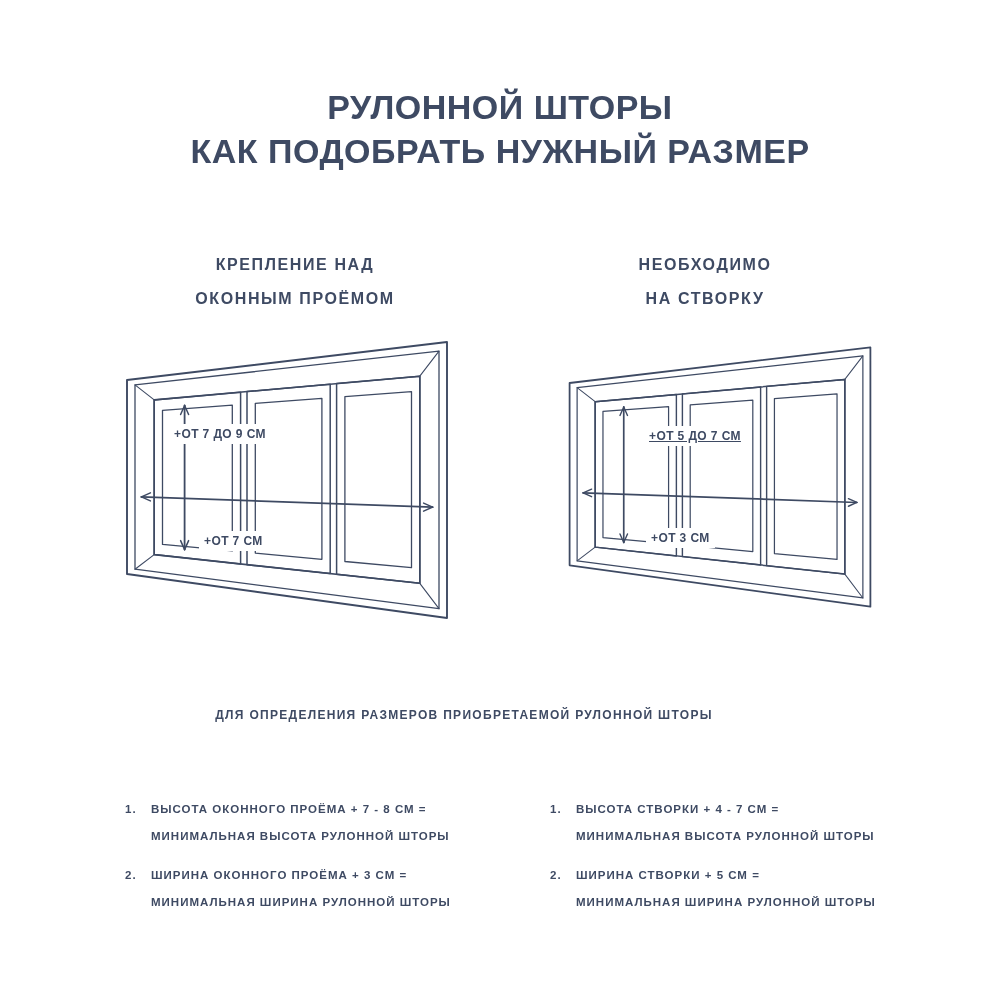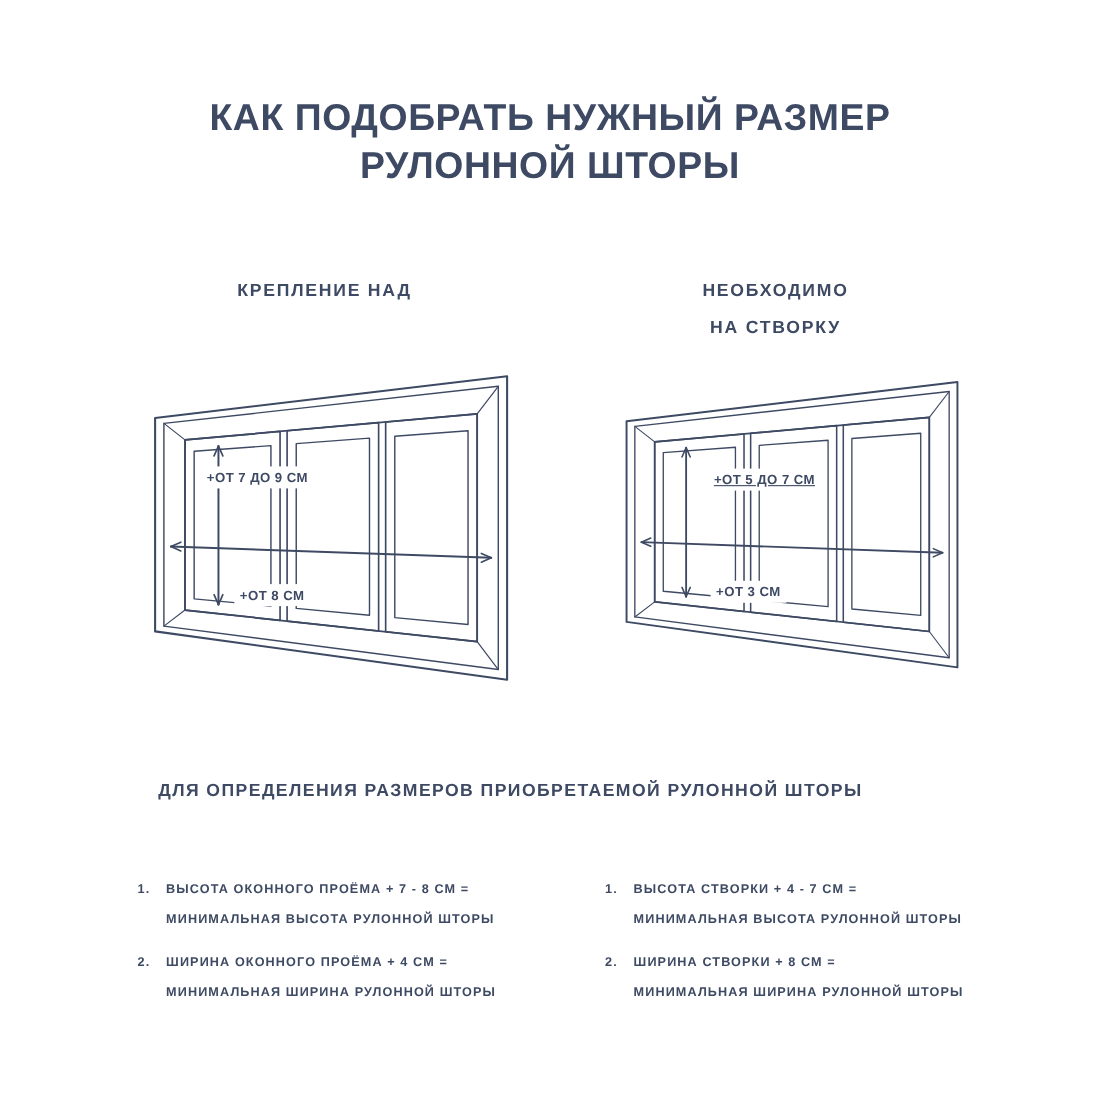--- a/index.html
+++ b/index.html
@@ -13,57 +13,58 @@
     left:0;top:86px;width:1000px;text-align:center;
     font-size:34px;font-weight:bold;letter-spacing:.5px;line-height:1.28;
   }
   .col-heading{
     top:248px;width:300px;text-align:center;
     font-size:16px;font-weight:bold;letter-spacing:1.6px;line-height:2.15;
   }
   .col-heading.left{left:145px;}
   .col-heading.right{left:555px;}
   .window-wrap{position:absolute;}
-  .wrap-left{left:131px;top:330px;width:340px;height:300px;text-decoration:underline;}
+  .wrap-left{left:117px;top:330px;width:340px;height:300px;text-decoration:underline;}
   .wrap-right{left:560px;top:336px;width:320px;height:282px;}
   .win-svg{display:block;width:100%;height:100%;}
   .measure-label{
     position:absolute;background:#ffffff;white-space:nowrap;
     font-size:12px;font-weight:bold;letter-spacing:.4px;padding:3px 5px;
   }
   .wrap-left .m-height{left:52px;top:94px;}
   .wrap-left .m-width{left:82px;top:201px;}
   .wrap-right .m-height{left:84px;top:90px;text-decoration:underline;}
   .wrap-right .m-width{left:86px;top:192px;}
   .instructions{
     left:0;top:700px;width:928px;text-align:center;
-    font-size:16px;font-weight:bold;letter-spacing:1.3px;line-height:2.5;
+    font-size:12px;font-weight:bold;letter-spacing:1.3px;line-height:2.5;
   }
   .calc-col{
     top:796px;width:400px;
     font-size:11.5px;font-weight:bold;letter-spacing:1px;line-height:2.35;
   }
   .calc-left{left:125px;}
   .calc-right{left:550px;}
   .calc-item{display:flex;margin-bottom:12px;}
   .calc-num{width:26px;flex:none;}
   .calc-text{flex:1;}
 </style>
 </head>
 <body>
 
 <div class="page">
 
   <div class="abs title">
+    <div>РУЛОННОЙ ШТОРЫ</div>
     <div>КАК ПОДОБРАТЬ НУЖНЫЙ РАЗМЕР</div>
-    <div>РУЛОННОЙ ШТОРЫ</div>
   </div>
 
   <div class="abs col-heading left">
     <div>КРЕПЛЕНИЕ НАД</div>
+    <div>ОКОННЫМ ПРОЁМОМ</div>
   </div>
 
   <div class="abs col-heading right">
     <div>НЕОБХОДИМО</div>
     <div>НА СТВОРКУ</div>
   </div>
 
   <div class="window-wrap wrap-left">
     <svg class="win-svg" viewBox="0 0 340 300">
         <polygon points="10.0,50.0 330.0,12.0 330.0,288.0 10.0,244.0" fill="none" stroke="#3e4a63" stroke-width="1.9" stroke-linejoin="round"></polygon>
@@ -84,21 +85,21 @@
         <line x1="71.6" y1="84.5" x2="67.6" y2="75.5" stroke="#3e4a63" stroke-width="1.5" stroke-linecap="round"></line>
         <line x1="63.6" y1="210.6" x2="67.6" y2="219.6" stroke="#3e4a63" stroke-width="1.5" stroke-linecap="round"></line>
         <line x1="71.6" y1="210.6" x2="67.6" y2="219.6" stroke="#3e4a63" stroke-width="1.5" stroke-linecap="round"></line>
         <line x1="24.4" y1="166.9" x2="315.6" y2="177.1" stroke="#3e4a63" stroke-width="1.8" stroke-linecap="round"></line>
         <line x1="33.4" y1="162.9" x2="24.4" y2="166.9" stroke="#3e4a63" stroke-width="1.5" stroke-linecap="round"></line>
         <line x1="33.4" y1="170.9" x2="24.4" y2="166.9" stroke="#3e4a63" stroke-width="1.5" stroke-linecap="round"></line>
         <line x1="306.6" y1="173.1" x2="315.6" y2="177.1" stroke="#3e4a63" stroke-width="1.5" stroke-linecap="round"></line>
         <line x1="306.6" y1="181.1" x2="315.6" y2="177.1" stroke="#3e4a63" stroke-width="1.5" stroke-linecap="round"></line>
       </svg>
     <span class="measure-label m-height">+ОТ 7 ДО 9 СМ</span>
-    <span class="measure-label m-width">+ОТ 8 СМ</span>
+    <span class="measure-label m-width">+ОТ 7 СМ</span>
   </div>
 
   <div class="window-wrap wrap-right">
     <svg class="win-svg" viewBox="0 0 340 300">
         <polygon points="10.0,50.0 330.0,12.0 330.0,288.0 10.0,244.0" fill="none" stroke="#3e4a63" stroke-width="1.9" stroke-linejoin="round"></polygon>
         <polygon points="18.0,54.9 322.0,21.2 322.0,278.7 18.0,239.2" fill="none" stroke="#3e4a63" stroke-width="1.3" stroke-linejoin="round"></polygon>
         <polygon points="37.2,69.9 302.8,46.2 302.8,253.3 37.2,224.6" fill="none" stroke="#3e4a63" stroke-width="1.6" stroke-linejoin="round"></polygon>
         <line x1="18.0" y1="54.9" x2="37.2" y2="69.9" stroke="#3e4a63" stroke-width="1.1" stroke-linecap="round"></line>
         <line x1="322.0" y1="21.2" x2="302.8" y2="46.2" stroke="#3e4a63" stroke-width="1.1" stroke-linecap="round"></line>
         <line x1="322.0" y1="278.7" x2="302.8" y2="253.3" stroke="#3e4a63" stroke-width="1.1" stroke-linecap="round"></line>
@@ -132,36 +133,36 @@
     <div class="calc-item">
       <span class="calc-num">1.</span>
       <span class="calc-text">
         <span>ВЫСОТА ОКОННОГО ПРОЁМА + 7 - 8 СМ =</span><br>
         <span>МИНИМАЛЬНАЯ ВЫСОТА РУЛОННОЙ ШТОРЫ</span>
       </span>
     </div>
     <div class="calc-item">
       <span class="calc-num">2.</span>
       <span class="calc-text">
-        <span>ШИРИНА ОКОННОГО ПРОЁМА + 4 СМ =</span><br>
+        <span>ШИРИНА ОКОННОГО ПРОЁМА + 3 СМ =</span><br>
         <span>МИНИМАЛЬНАЯ ШИРИНА РУЛОННОЙ ШТОРЫ</span>
       </span>
     </div>
   </div>
 
   <div class="abs calc-col calc-right">
     <div class="calc-item">
       <span class="calc-num">1.</span>
       <span class="calc-text">
         <span>ВЫСОТА СТВОРКИ + 4 - 7 СМ =</span><br>
         <span>МИНИМАЛЬНАЯ ВЫСОТА РУЛОННОЙ ШТОРЫ</span>
       </span>
     </div>
     <div class="calc-item">
       <span class="calc-num">2.</span>
       <span class="calc-text">
-        <span>ШИРИНА СТВОРКИ + 8 СМ =</span><br>
+        <span>ШИРИНА СТВОРКИ + 5 СМ =</span><br>
         <span>МИНИМАЛЬНАЯ ШИРИНА РУЛОННОЙ ШТОРЫ</span>
       </span>
     </div>
   </div>
 
 </div>
 
 </body></html>

